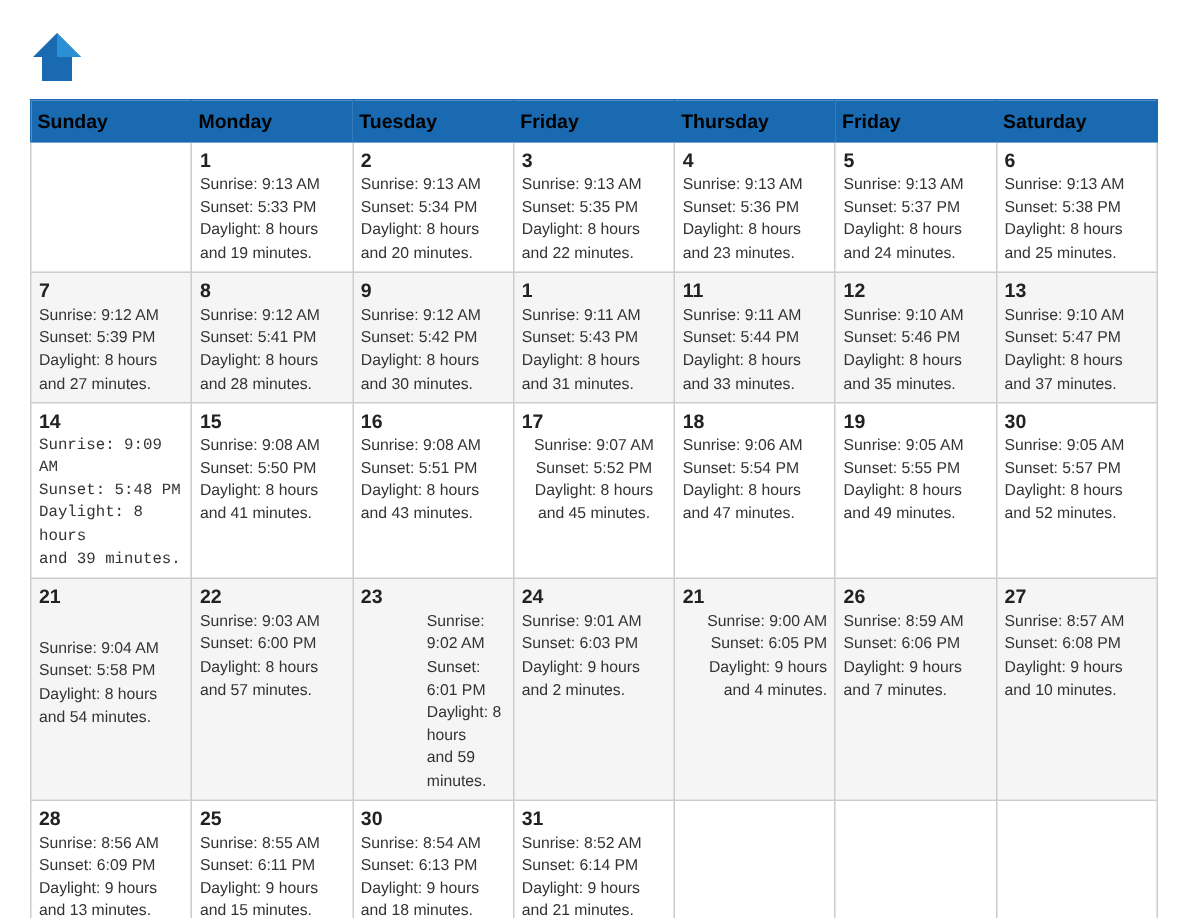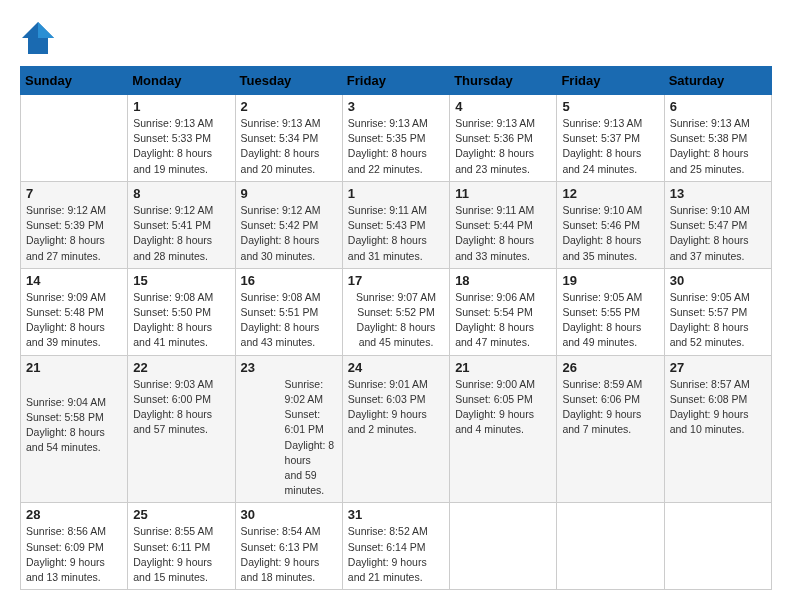--- a/index.html
+++ b/index.html
@@ -218,21 +218,21 @@
           <div class="day-number">13</div>
           <div class="day-info" style="white-space: pre-line;">Sunrise: 9:10 AM
 Sunset: 5:47 PM
 Daylight: 8 hours
 and 37 minutes.</div>
         </td>
       </tr>
       <tr>
         <td>
           <div class="day-number">14</div>
-          <div class="day-info" style="white-space: pre-line;">Sunrise: 9:09 AM
+          <div class="day-info" style="white-space: pre-line; font-family: Liberation Mono, monospace;">Sunrise: 9:09 AM
 Sunset: 5:48 PM
 Daylight: 8 hours
 and 39 minutes.</div>
         </td>
         <td>
           <div class="day-number">15</div>
           <div class="day-info" style="white-space: pre-line;">Sunrise: 9:08 AM
 Sunset: 5:50 PM
 Daylight: 8 hours
 and 41 minutes.</div>
@@ -297,21 +297,21 @@
         </td>
         <td>
           <div class="day-number">24</div>
           <div class="day-info" style="white-space: pre-line;">Sunrise: 9:01 AM
 Sunset: 6:03 PM
 Daylight: 9 hours
 and 2 minutes.</div>
         </td>
         <td>
           <div class="day-number">21</div>
-          <div class="day-info" style="white-space: pre-line;">Sunrise: 9:00 AM
+          <div class="day-info" style="white-space: pre-line; text-align: right;">Sunrise: 9:00 AM
 Sunset: 6:05 PM
 Daylight: 9 hours
 and 4 minutes.</div>
         </td>
         <td>
           <div class="day-number">26</div>
           <div class="day-info" style="white-space: pre-line;">Sunrise: 8:59 AM
 Sunset: 6:06 PM
 Daylight: 9 hours
 and 7 minutes.</div>

